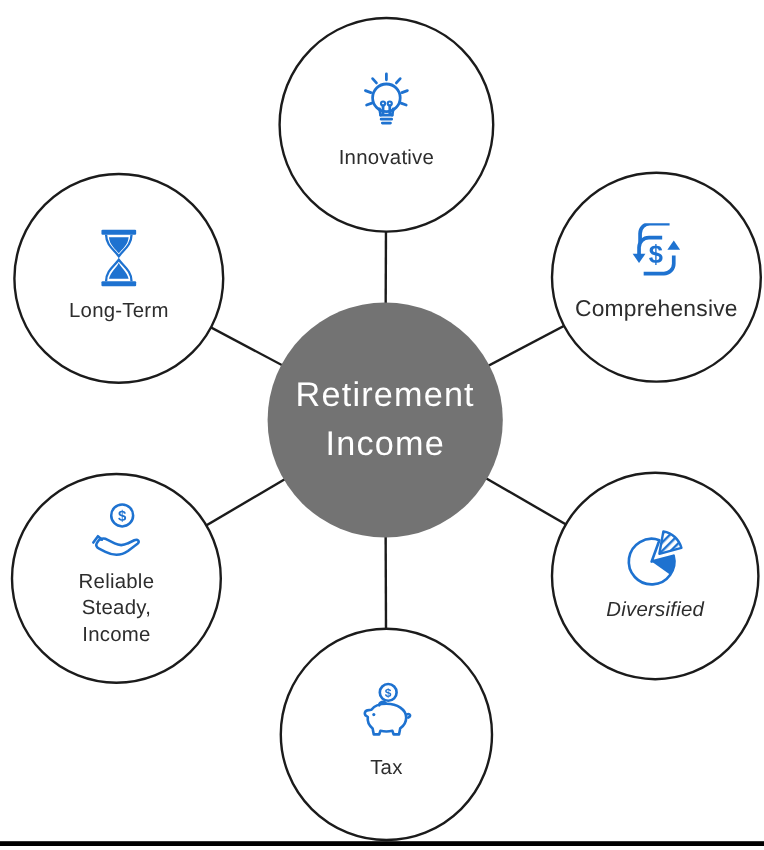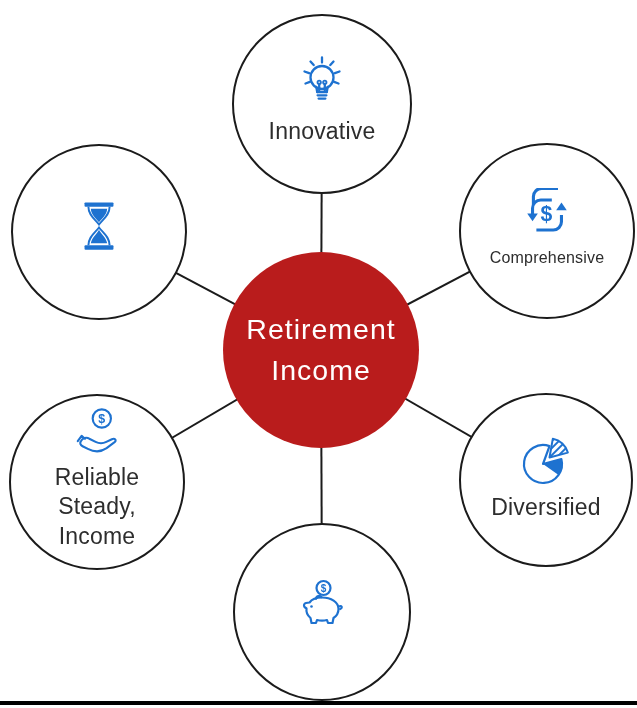--- a/index.html
+++ b/index.html
@@ -8,32 +8,32 @@
     font-family:"Liberation Sans", sans-serif;
   }
   svg.spokes{position:absolute;left:0;top:0;}
   .node{
     position:absolute;border:2px solid #1b1b1b;border-radius:50%;background:#fff;
     display:flex;flex-direction:column;align-items:center;justify-content:center;
     box-sizing:border-box;text-align:center;
   }
   .node .content{display:flex;flex-direction:column;align-items:center;transform:translateY(-3px);}
   .node .icon{margin-bottom:6px;line-height:0;}
-  .node .label{font-size:23px;line-height:1.28;color:#2d2d2d;letter-spacing:.2px;}
-  .node.tight .label{font-size:16px;}
+  .node .label{font-size:17px;line-height:1.28;color:#2d2d2d;letter-spacing:.2px;}
+  .node.tight .label{font-size:19px;}
   .hub{
-    position:absolute;border-radius:50%;background:#b91c1c;
+    position:absolute;border-radius:50%;background:#737373;
     display:flex;flex-direction:column;align-items:center;justify-content:center;
     text-align:center;color:#fff;font-size:28.5px;line-height:1.45;letter-spacing:1px;
   }
   .bottom-bar{position:absolute;left:0;top:701px;width:637px;height:4px;background:#000;}
   
   #node-innovative{left:232px;top:14px;width:180px;height:180px;}
   #node-comprehensive{left:459px;top:143px;width:176px;height:176px;}
-  #node-diversified{left:459px;top:393px;width:174px;height:174px;}
+  #node-diversified{left:459px;top:393px;width:174px;height:174px;font-style:italic;}
   #node-tax-efficient{left:233px;top:523px;width:178px;height:178px;}
   #node-steady{left:9px;top:394px;width:176px;height:176px;}
   #node-long-term{left:11px;top:144px;width:176px;height:176px;}
   #hub{left:223px;top:252px;width:196px;height:196px;}
 </style>
 </head>
 <body>
 
 <div id="stage">
 
@@ -111,20 +111,21 @@
         <svg width="56" height="56" viewBox="0 0 56 56" fill="none" stroke="#1E72D0" stroke-width="2.2" stroke-linecap="round" stroke-linejoin="round">
           <circle cx="29.5" cy="10" r="7"></circle>
           <text x="29.5" y="13.5" font-size="10" font-weight="bold" fill="#1E72D0" stroke="none" text-anchor="middle" font-family="Liberation Sans, sans-serif">$</text>
           <path d="M28,19.5 C23,19.5 18,21 15.5,24.5 L12,25 C10,25.5 9.5,27.5 10.5,29 L12.5,30.5 C12,34 13.5,37.5 16.5,40 L17.5,45 L22,45 L23,42 C26,42.7 30,42.7 33,42 L34,45 L38.5,45 L39.5,40 C42.5,38 44.5,34.5 44.5,31 C44.5,24 37,19.5 28,19.5 Z"></path>
           <path d="M44.5,28.5 C48,27 48.8,30 46.2,31"></path>
           <path d="M22,20.8 C22,17.8 26,16.8 27.5,19.2"></path>
           <circle cx="17.5" cy="28.5" r="1.3" fill="#1E72D0" stroke="none"></circle>
         </svg>
       </span>
       <div class="label">
+        <div>Tax</div>
       </div>
     </div>
   </div>
 
   <div class="node" id="node-steady">
     <div class="content">
       <span class="icon">
         <svg width="54" height="50" viewBox="0 0 56 52" fill="none" stroke="#1E72D0" stroke-width="2.2" stroke-linecap="round" stroke-linejoin="round">
           <circle cx="33" cy="12" r="9.5"></circle>
           <text x="33" y="16.5" font-size="13" font-weight="bold" fill="#1E72D0" stroke="none" text-anchor="middle" font-family="Liberation Sans, sans-serif">$</text>
@@ -145,20 +146,23 @@
       <span class="icon">
         <svg width="54" height="54" viewBox="0 0 56 56">
           <rect x="13" y="3.5" width="30" height="4.5" rx="1" fill="#1E72D0"></rect>
           <rect x="13" y="48" width="30" height="4.5" rx="1" fill="#1E72D0"></rect>
           <path d="M17,8 C17,17 24,21 28,26.5 C32,21 39,17 39,8" fill="none" stroke="#1E72D0" stroke-width="2"></path>
           <path d="M17,48 C17,39 24,35 28,29.5 C32,35 39,39 39,48" fill="none" stroke="#1E72D0" stroke-width="2"></path>
           <path d="M19.5,10 h17 C36,17 30.5,20.5 28,24 C25.5,20.5 20,17 19.5,10 Z" fill="#1E72D0"></path>
           <path d="M28,32 C30,36.5 35,39.5 36.5,46 h-17 C21,39.5 26,36.5 28,32 Z" fill="#1E72D0"></path>
         </svg>
       </span>
+      <div class="label">
+        <div>Long-Term</div>
+      </div>
     </div>
   </div>
 
   <div class="hub" id="hub">
     <div>Retirement</div>
     <div>Income</div>
   </div>
 
   <div class="bottom-bar"></div>
 </div>

